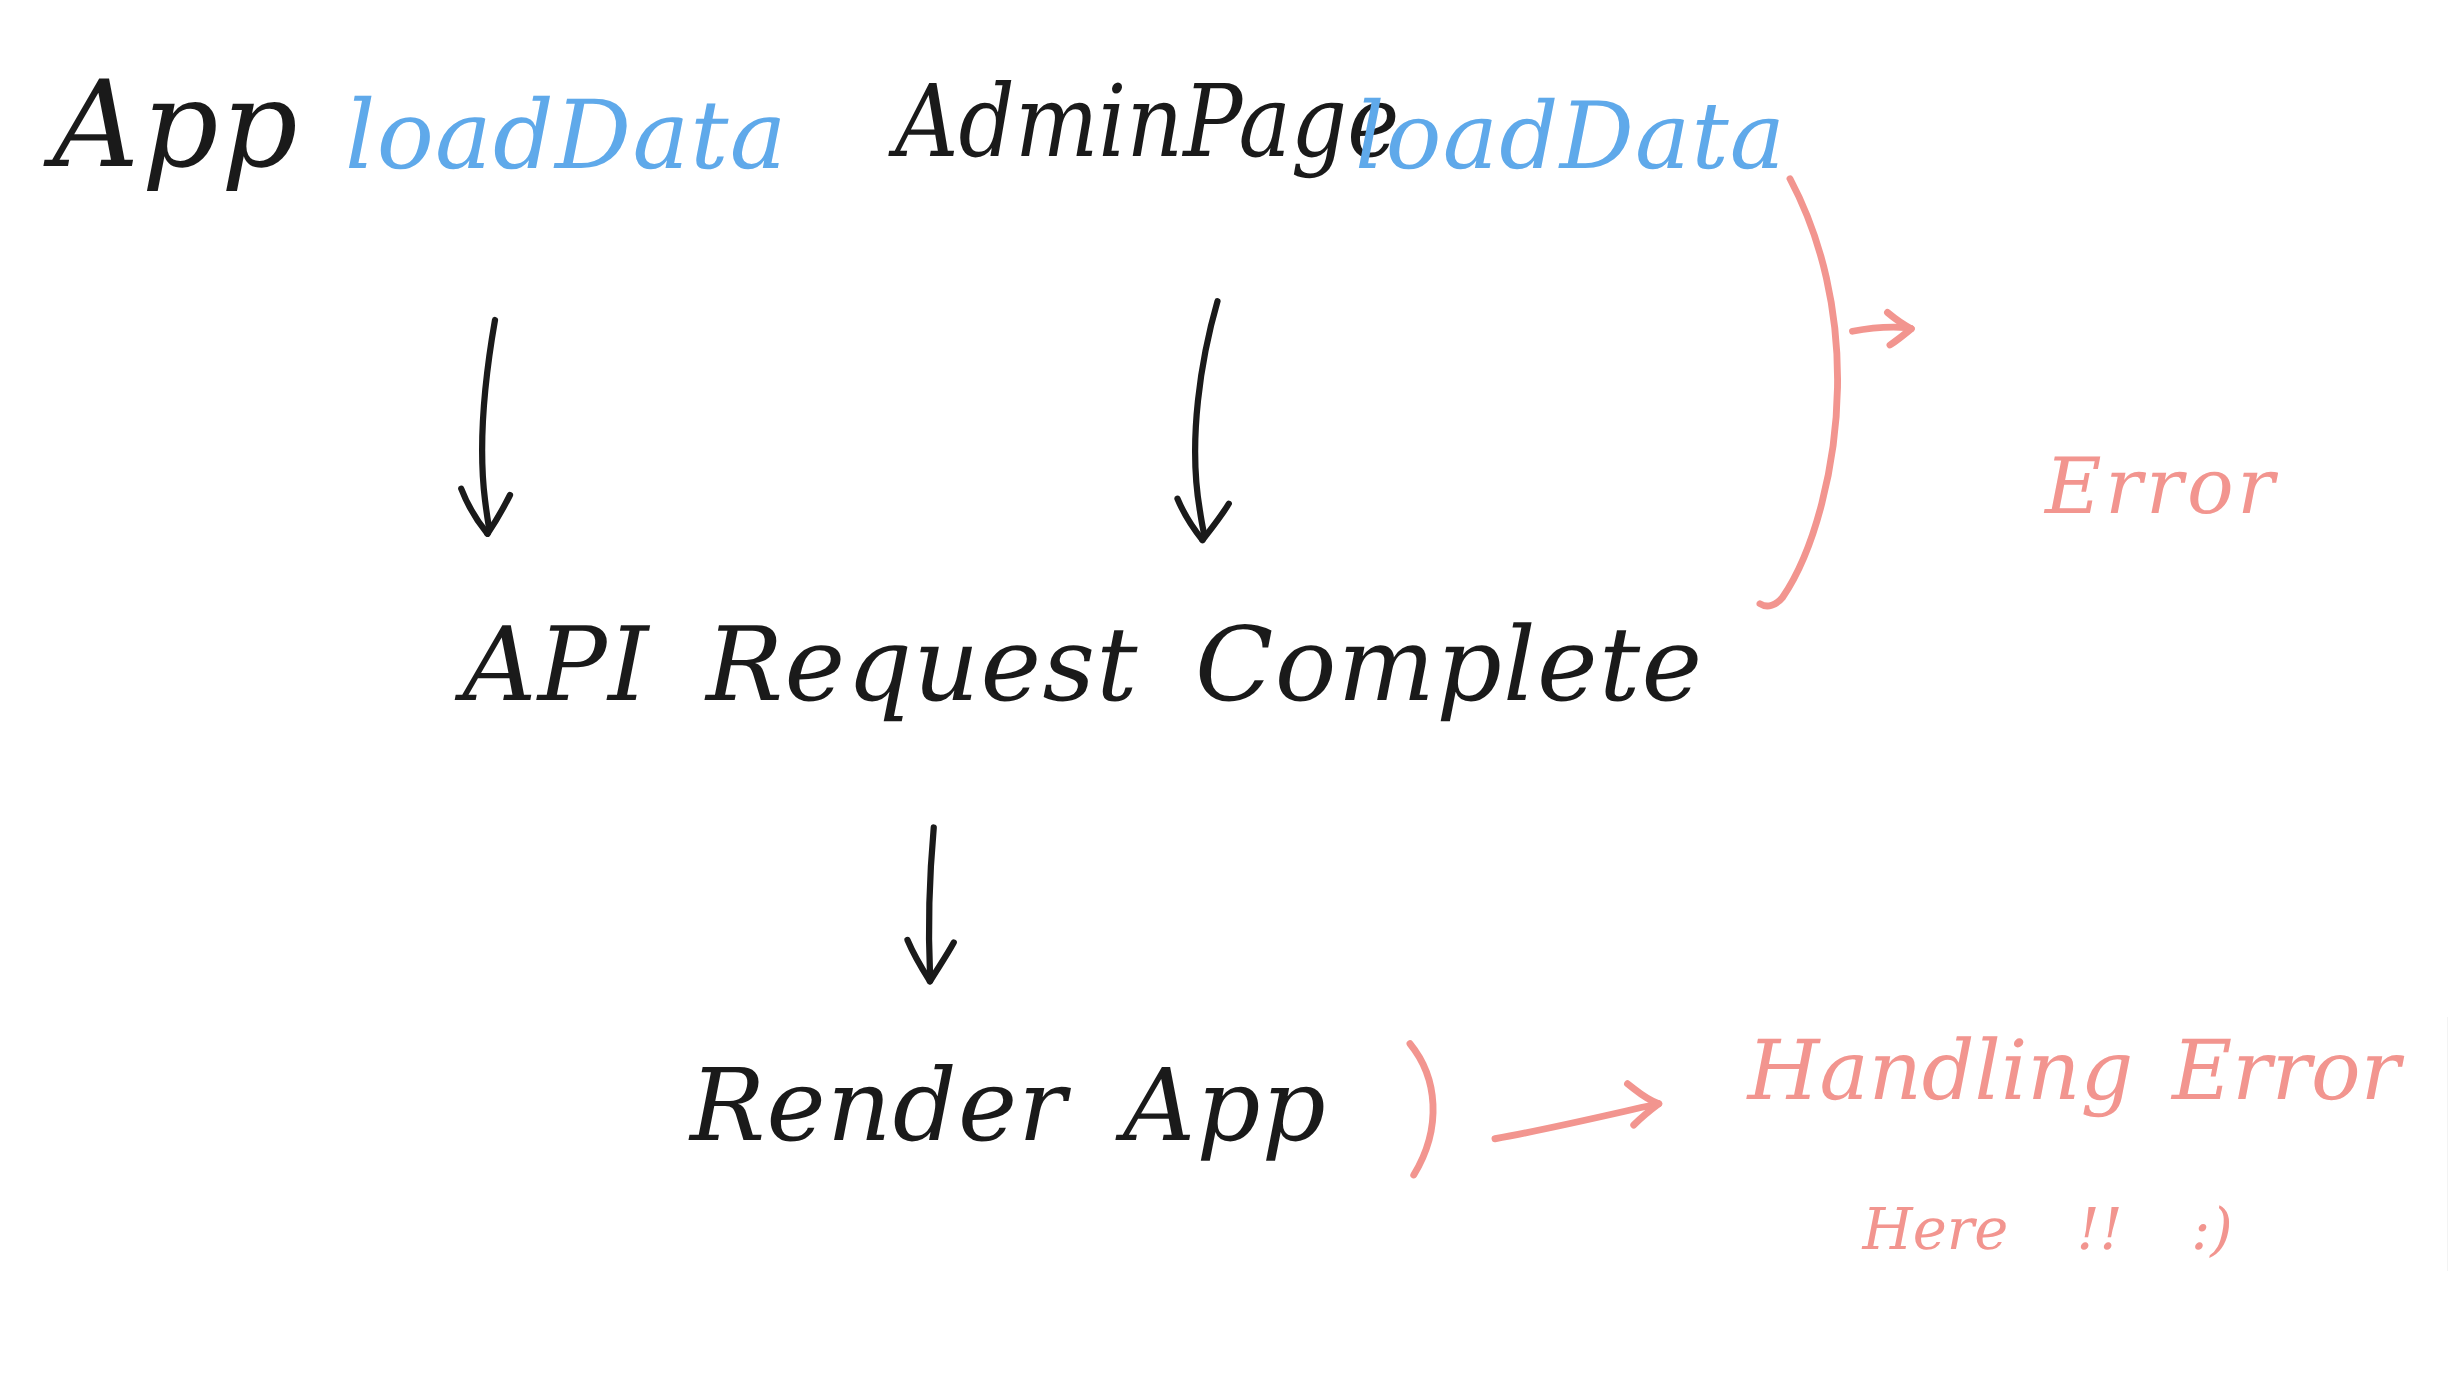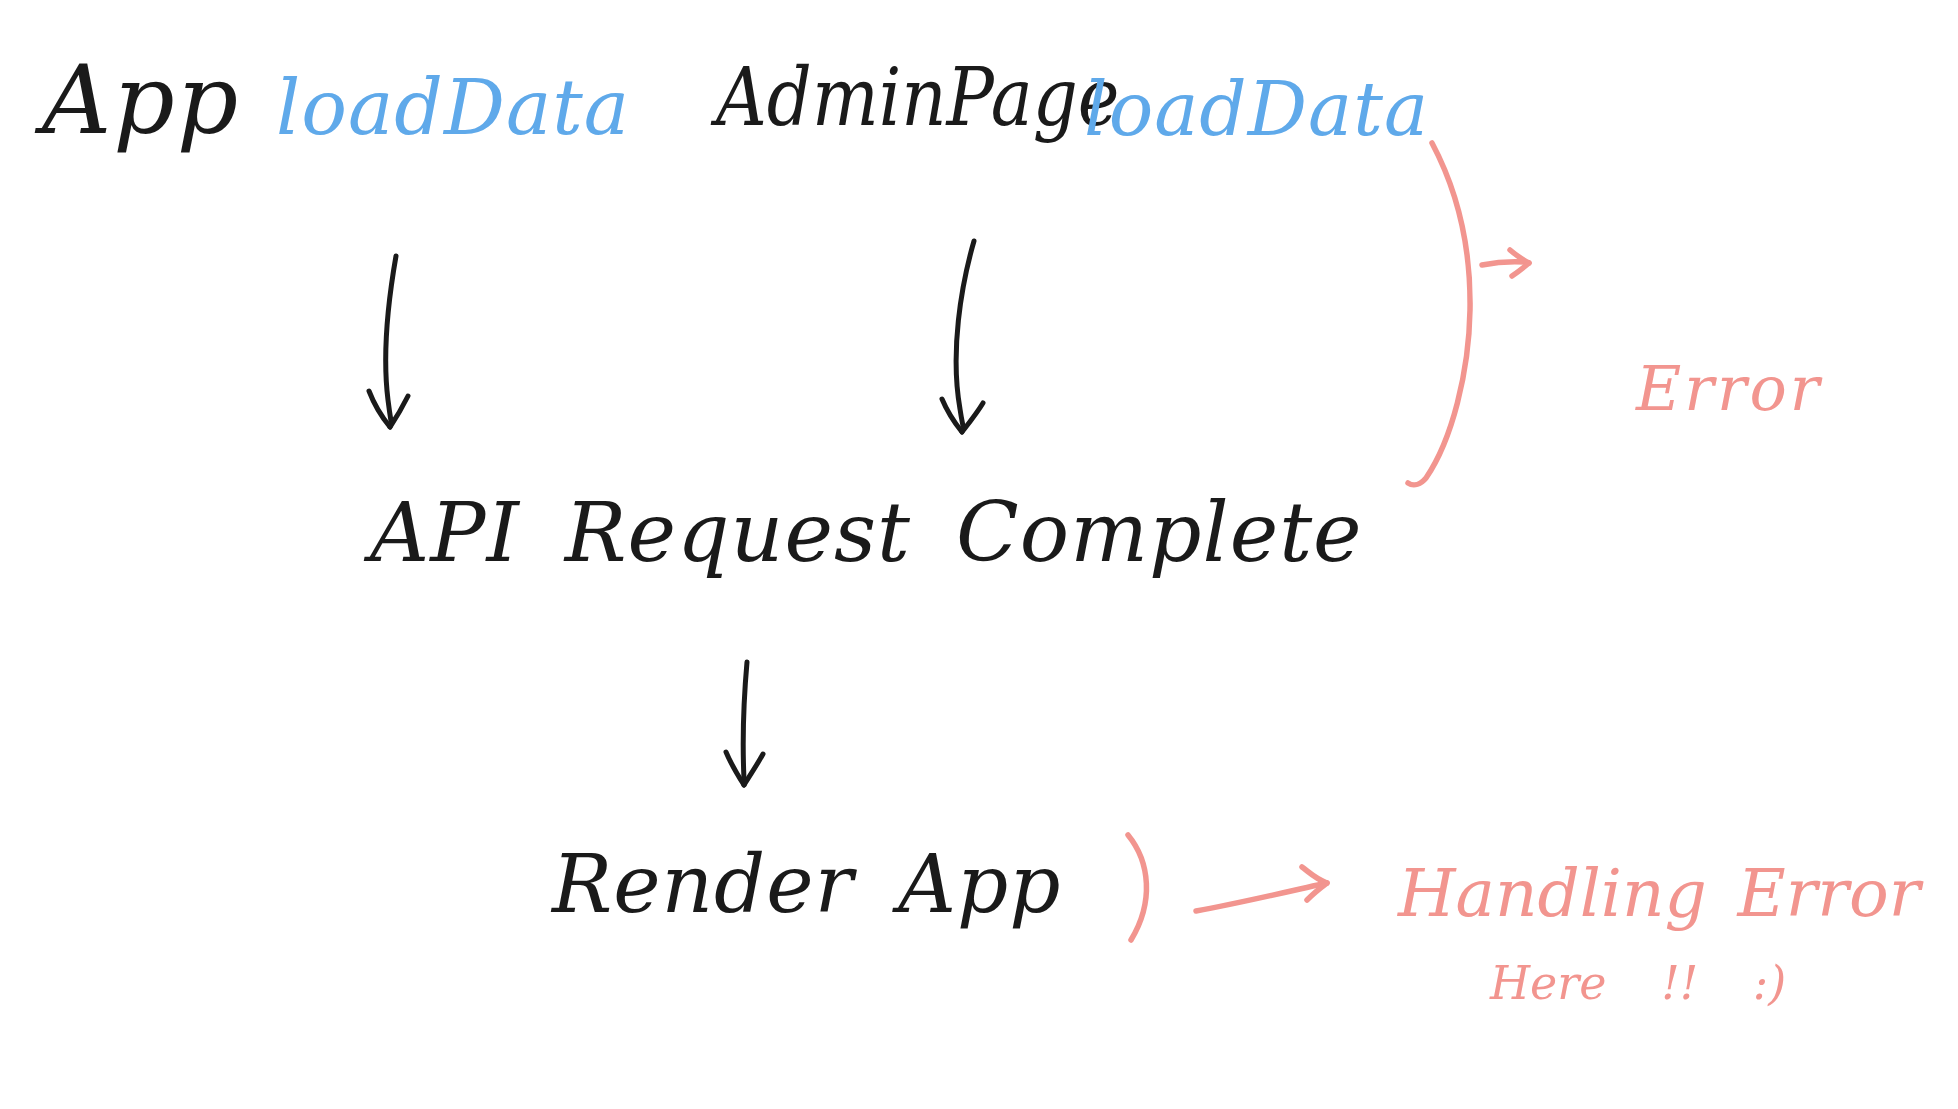--- a/index.html
+++ b/index.html
@@ -32,21 +32,21 @@
   .pink { color: var(--pink); }
 
   .app-label        { left: 42px;   top: 52px;  font-size: 96px; letter-spacing: 2px; }
   .loaddata-1       { left: 276px;  top: 70px;  font-size: 76px; letter-spacing: 1px; }
   .adminpage-label  { left: 716px;  top: 58px;  font-size: 80px; transform: scaleX(0.88); }
   .loaddata-2       { left: 1084px; top: 72px;  font-size: 74px; letter-spacing: 1px; }
   .api-label        { left: 370px;  top: 492px; font-size: 82px; word-spacing: 18px; letter-spacing: 1px; }
   .render-label     { left: 532px;  top: 845px; font-size: 80px; word-spacing: 18px; letter-spacing: 1px; margin-left: 20px; }
   .catching-1       { left: 1552px; top: 222px; font-size: 74px; }
   .catching-2       { left: 1636px; top: 358px; font-size: 62px; letter-spacing: 3px; }
-  .handling-1       { left: 1398px; top: 861px; font-size: 66px; word-spacing: 10px; }
+  .handling-1       { left: 1398px; top: 824px; font-size: 66px; word-spacing: 10px; }
   .handling-2       { left: 1490px; top: 960px; font-size: 46px; word-spacing: 40px; }
 
   .strokes { position: absolute; inset: 0; width: 100%; height: 100%; }
   .strokes path { fill: none; stroke-linecap: round; stroke-linejoin: round; }
   .stroke-ink  { stroke: var(--ink);  stroke-width: 5px; }
   .stroke-pink { stroke: var(--pink); stroke-width: 5.5px; }
 </style>
 </head>
 <body>
 

